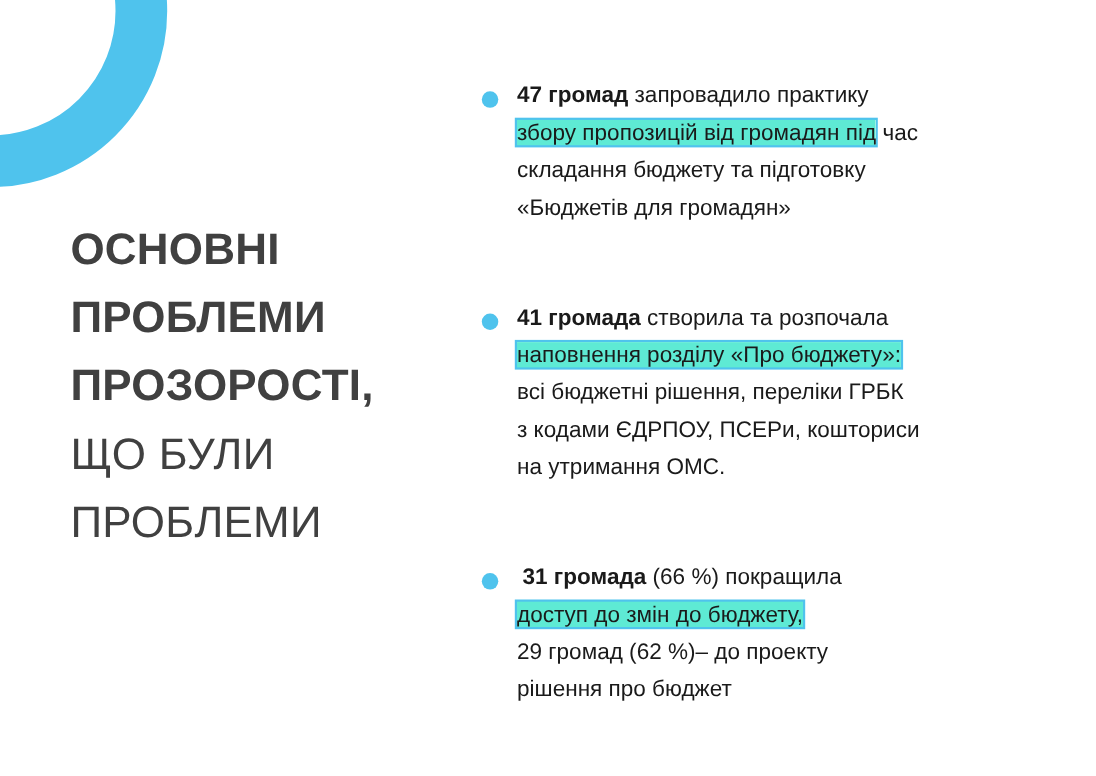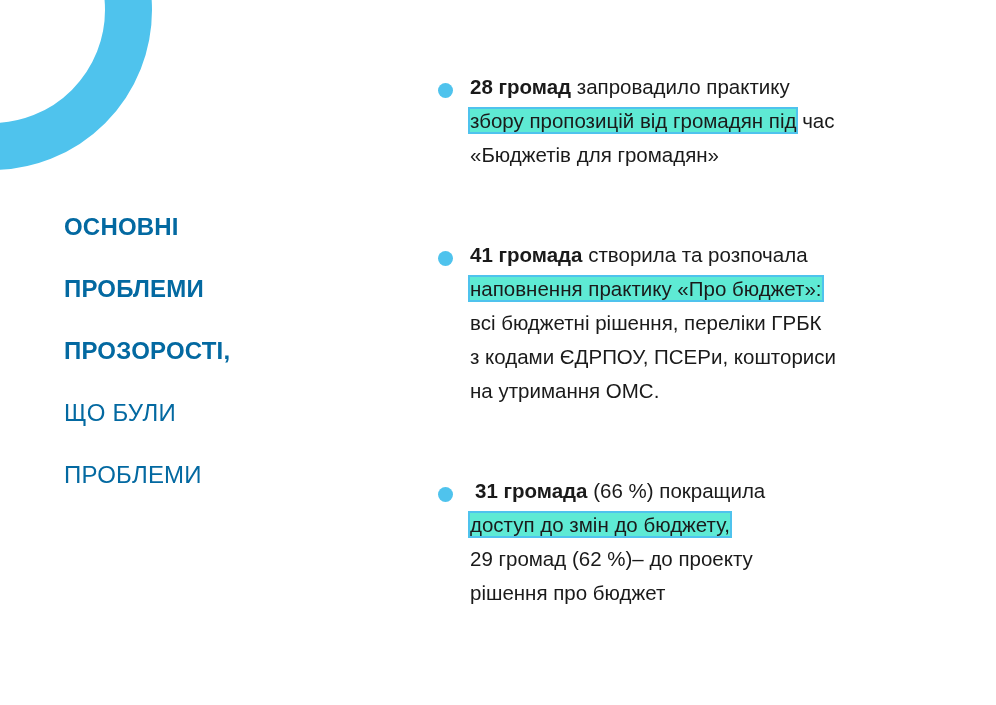--- a/index.html
+++ b/index.html
@@ -34,24 +34,24 @@
   }
 
   
   #page-title {
     position: absolute;
     left: 64px;
     top: 196px;
     width: 350px;
   }
   #page-title .tline {
-    font-size: 24px;
+    font-size: 40px;
     line-height: 62px;
     letter-spacing: 0.2px;
-    color: #0369a1;
+    color: #404040;
     white-space: nowrap;
   }
   #page-title .tline.bold { font-weight: bold; }
   #page-title .tline.reg  { font-weight: normal; }
 
   
   #bullets {
     position: absolute;
     left: 432px;
     top: 70px;
@@ -101,37 +101,40 @@
   <div class="tline bold">ПРОЗОРОСТІ,</div>
   <div class="tline reg">ЩО БУЛИ</div>
   <div class="tline reg">ПРОБЛЕМИ</div>
 </div>
 
 <div id="bullets">
 
   <div class="bullet-block">
     <span class="bullet-dot"></span>
     <div class="bline">
-      <span class="lead">28 громад</span><span> запровадило практику</span>
+      <span class="lead">47 громад</span><span> запровадило практику</span>
     </div>
     <div class="bline">
       <span class="hl">збору пропозицій від громадян під</span><span> час</span>
+    </div>
+    <div class="bline">
+      <span>складання бюджету та підготовку</span>
     </div>
     <div class="bline">
       <span>«Бюджетів для громадян»</span>
     </div>
   </div>
 
   <div class="bullet-block">
     <span class="bullet-dot"></span>
     <div class="bline">
       <span class="lead">41 громада</span><span> створила та розпочала</span>
     </div>
     <div class="bline">
-      <span class="hl">наповнення практику «Про бюджет»:</span>
+      <span class="hl">наповнення розділу «Про бюджету»:</span>
     </div>
     <div class="bline">
       <span>всі бюджетні рішення, переліки ГРБК</span>
     </div>
     <div class="bline">
       <span>з кодами ЄДРПОУ, ПСЕРи, кошториси</span>
     </div>
     <div class="bline">
       <span>на утримання ОМС.</span>
     </div>

